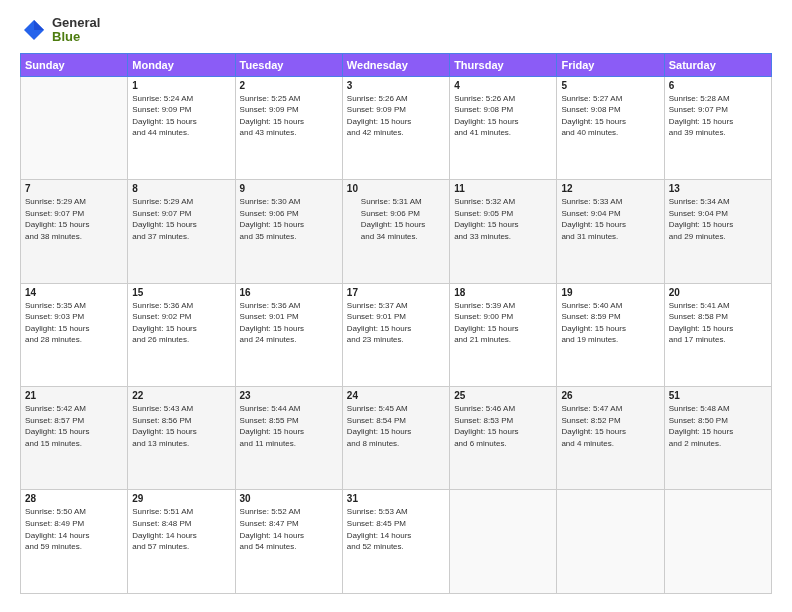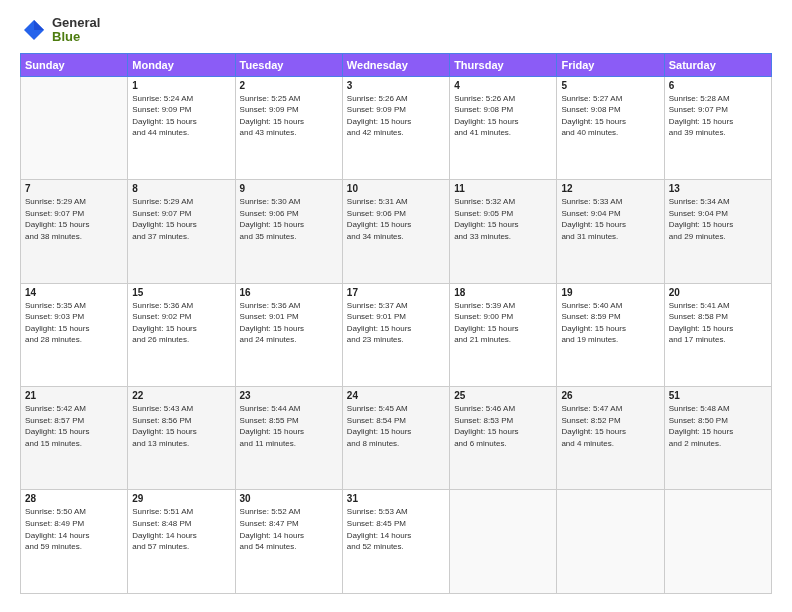--- a/index.html
+++ b/index.html
@@ -197,21 +197,21 @@
           </td>
           <td>
             <span class="day-num">9</span>
             <div class="day-info" style="white-space: pre-line;">Sunrise: 5:30 AM
 Sunset: 9:06 PM
 Daylight: 15 hours
 and 35 minutes.</div>
           </td>
           <td>
             <span class="day-num">10</span>
-            <div class="day-info" style="white-space: pre-line;">Sunrise: 5:31 AM
+            <div class="day-info" style="white-space: pre-line; margin-left: 14px;">Sunrise: 5:31 AM
 Sunset: 9:06 PM
 Daylight: 15 hours
 and 34 minutes.</div>
           </td>
           <td>
             <span class="day-num">11</span>
             <div class="day-info" style="white-space: pre-line;">Sunrise: 5:32 AM
 Sunset: 9:05 PM
 Daylight: 15 hours
 and 33 minutes.</div>

